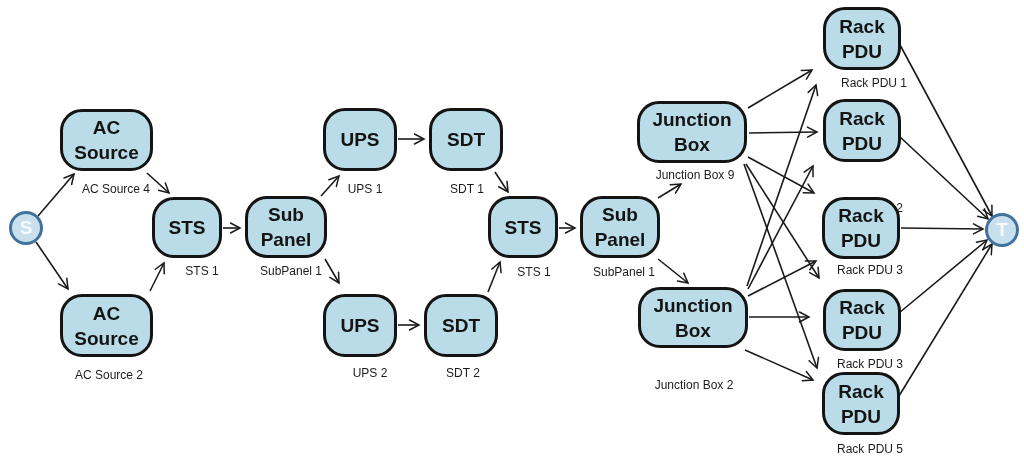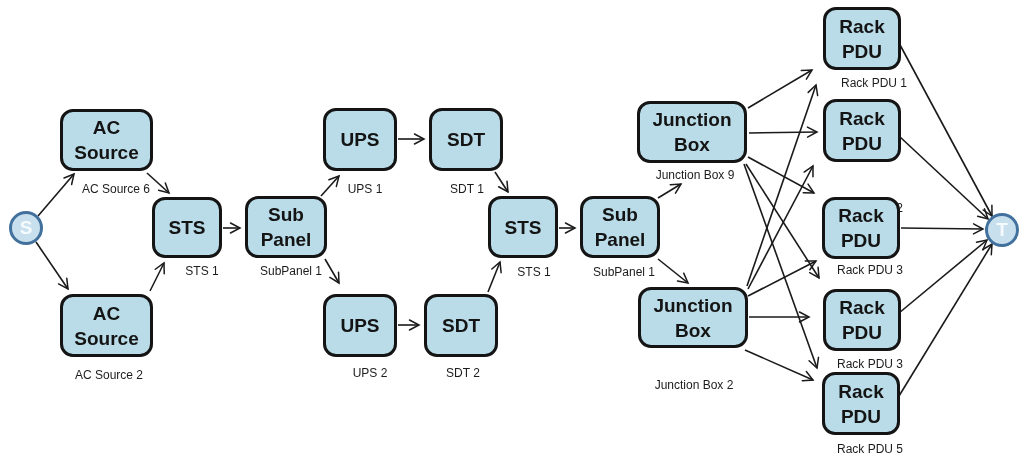--- a/index.html
+++ b/index.html
@@ -9,21 +9,21 @@
     overflow:hidden;
     background:var(--bg,#ffffff);
   }
   #edges-svg{position:absolute;left:0;top:0;}
   #edges-svg line{stroke:var(--line,#1a1a1a);stroke-width:1.6;}
   .node{
     position:absolute;
     box-sizing:border-box;
     background:var(--node-fill,#b9dce8);
     border:3px solid var(--node-border,#141414);
-    border-radius:13px;
+    border-radius:22px;
     display:flex;flex-direction:column;align-items:center;justify-content:center;
     font-weight:bold;font-size:19px;line-height:25px;
     color:var(--node-text,#141414);
     text-align:center;white-space:nowrap;
   }
   .caption{
     position:absolute;
     font-size:12px;line-height:16px;
     color:var(--caption,#1c1c1c);
     white-space:nowrap;
@@ -77,21 +77,21 @@
       <line x1="899" y1="43" x2="992" y2="216" marker-end="url(#arrow)"></line>
       <line x1="899" y1="136" x2="988" y2="219" marker-end="url(#arrow)"></line>
       <line x1="901" y1="228" x2="983" y2="229" marker-end="url(#arrow)"></line>
       <line x1="899" y1="313" x2="987" y2="240" marker-end="url(#arrow)"></line>
       <line x1="899" y1="396" x2="992" y2="244" marker-end="url(#arrow)"></line>
     </svg>
 <div class="node" style="left: 60px; top: 109px; width: 93px; height: 62px;">
       <span>AC</span>
       <span>Source</span>
     </div>
-    <div class="caption" style="left: 116px; top: 181px;">AC Source 6</div>
+    <div class="caption" style="left: 116px; top: 181px;">AC Source 4</div>
     <div class="node" style="left: 60px; top: 294px; width: 93px; height: 63px;">
       <span>AC</span>
       <span>Source</span>
     </div>
     <div class="caption" style="left: 109px; top: 367px;">AC Source 2</div>
     <div class="node" style="left: 152px; top: 197px; width: 70px; height: 61px;">
       <span>STS</span>
     </div>
     <div class="caption" style="left: 202px; top: 263px;">STS 1</div>
     <div class="node" style="left: 245px; top: 196px; width: 82px; height: 62px;">

